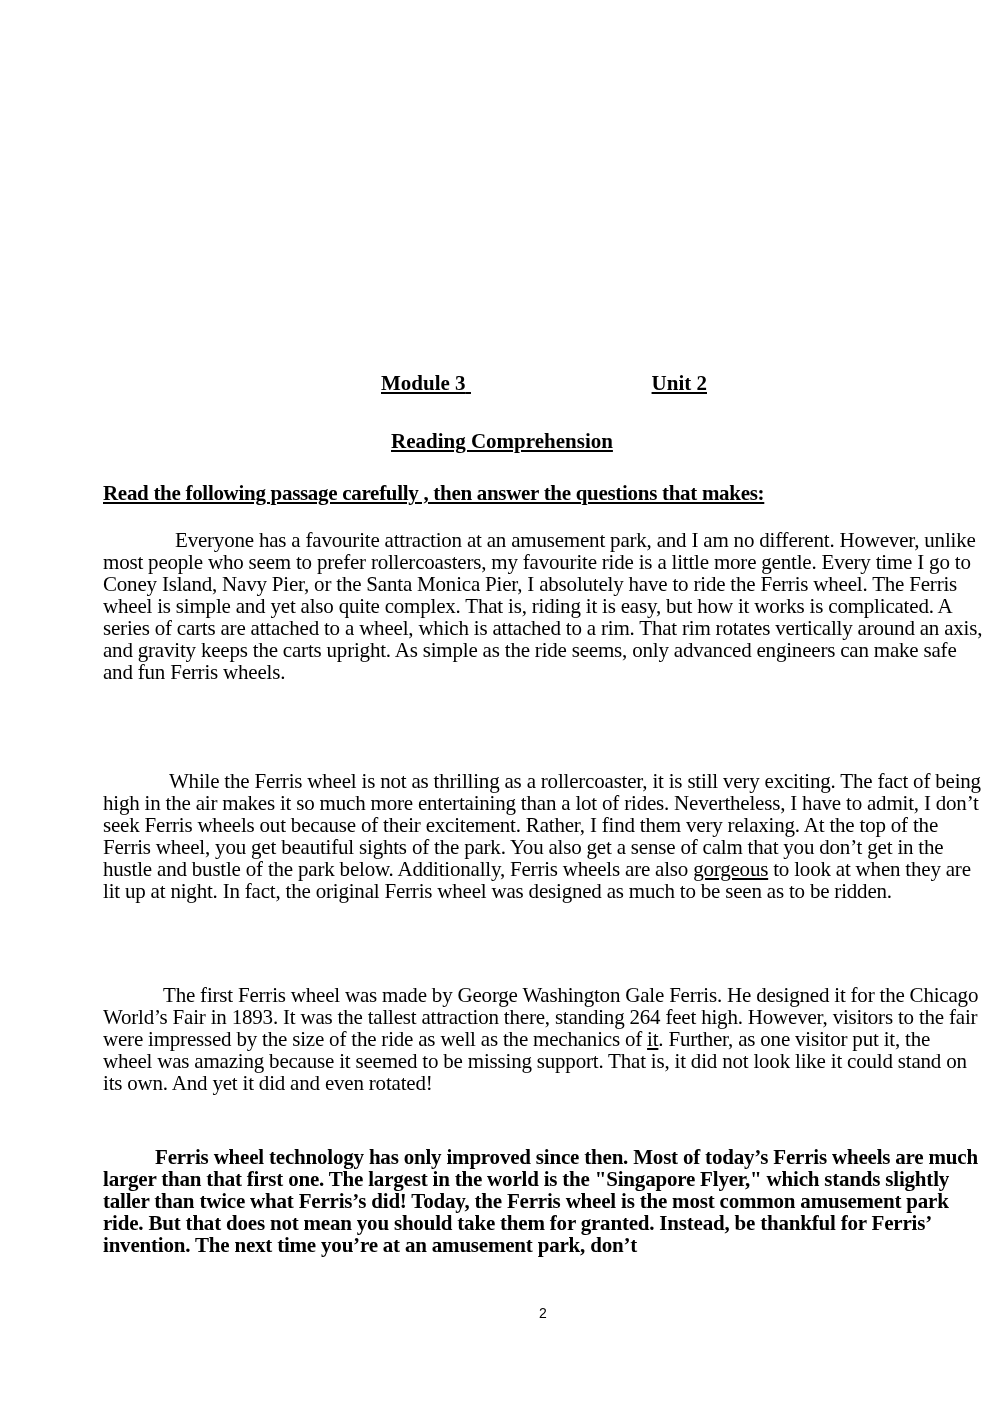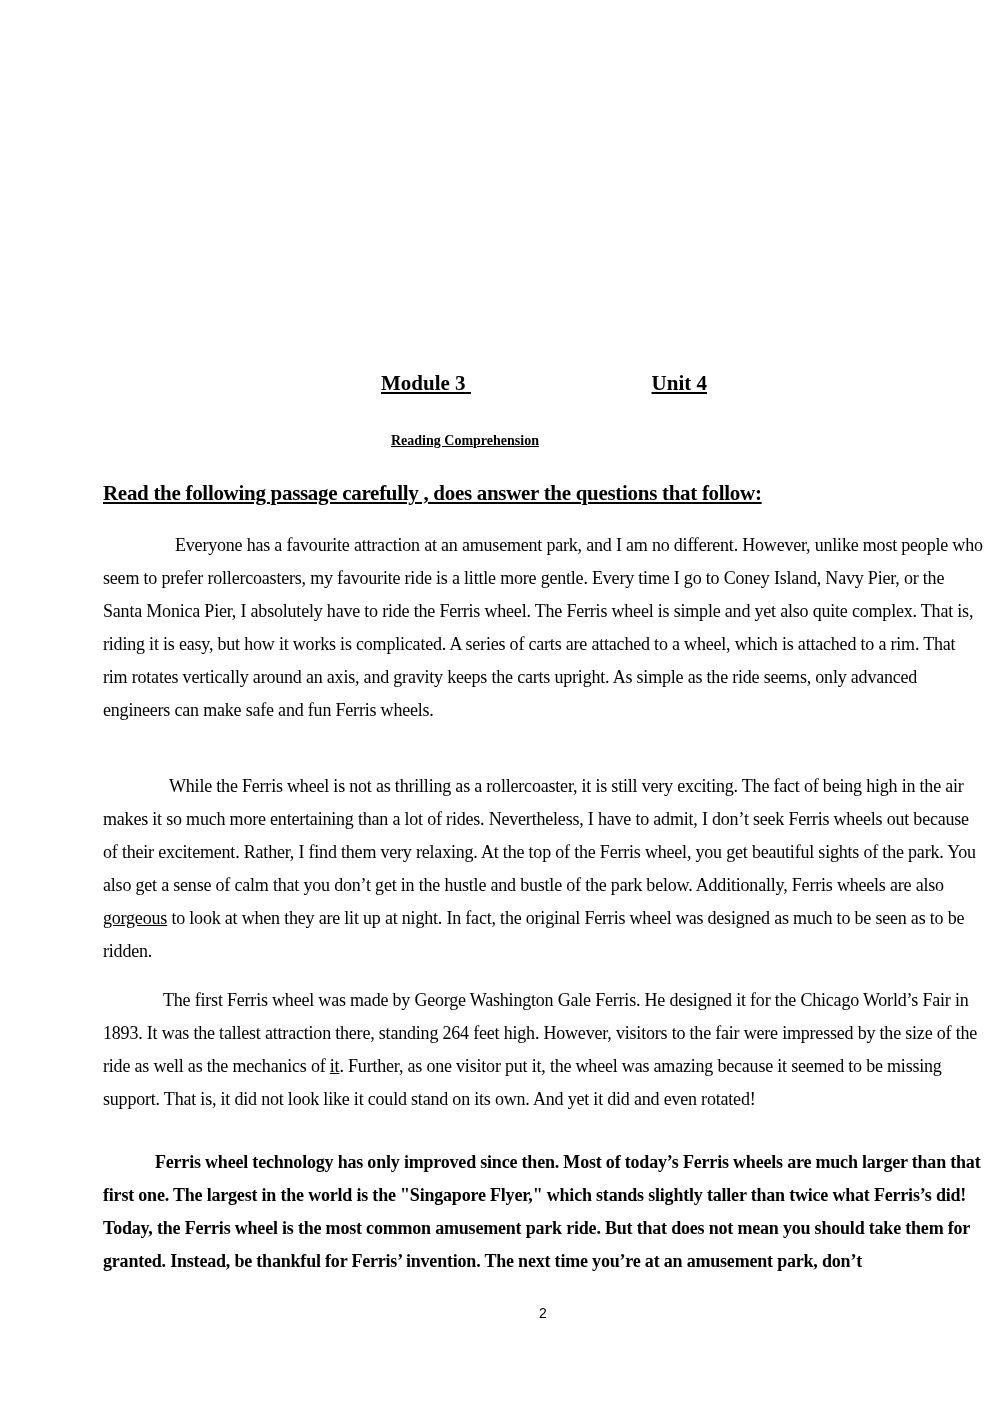--- a/index.html
+++ b/index.html
@@ -36,42 +36,42 @@
       line-height: 26px;
     }
     .module-line .fill {
       flex: 1;
       text-decoration: underline;
     }
     .title {
       position: absolute;
       top: 428px;
       left: 359px;
-      font-size: 14px;
+      font-size: 21px;
       font-weight: bold;
       text-decoration: underline;
       line-height: 26px;
     }
     .instruction {
       position: absolute;
       top: 480px;
       left: 71px;
       font-size: 21px;
       font-weight: bold;
       text-decoration: underline;
       line-height: 26px;
       letter-spacing: -0.3px;
       white-space: nowrap;
     }
     .passage {
       position: absolute;
       left: 71px;
       width: 880px;
-      font-size: 18px;
-      line-height: 33px;
+      font-size: 21px;
+      line-height: 22px;
       letter-spacing: -0.2px;
     }
     .passage p {
       margin: 0;
       text-indent: 72px;
     }
     .p1 { top: 529px; }
     .p2 { top: 770px; text-indent: 0; }
     .p3 { top: 984px; }
     .p4 { top: 1146px; }
@@ -94,26 +94,26 @@
     }
   </style>
 </head>
 <body>
 
 <div class="page">
 
   <div class="module-line">
     <span>Module 3</span>
     <span class="fill">&nbsp;</span>
-    <span>Unit 4</span>
+    <span>Unit 2</span>
   </div>
 
   <div class="title">Reading Comprehension</div>
 
-  <div class="instruction">Read the following passage carefully , does answer the questions that follow:</div>
+  <div class="instruction">Read the following passage carefully , then answer the questions that makes:</div>
 
   <div class="passage p1">
     <p>Everyone has a favourite attraction at an amusement park, and I am no different. However, unlike most people who seem to prefer rollercoasters, my favourite ride is a little more gentle. Every time I go to Coney Island, Navy Pier, or the Santa Monica Pier, I absolutely have to ride the Ferris wheel. The Ferris wheel is simple and yet also quite complex. That is, riding it is easy, but how it works is complicated. A series of carts are attached to a wheel, which is attached to a rim. That rim rotates vertically around an axis, and gravity keeps the carts upright. As simple as the ride seems, only advanced engineers can make safe and fun Ferris wheels.</p>
   </div>
 
   <div class="passage p2">
     <p><span>While the Ferris wheel is not as thrilling as a rollercoaster, it is still very exciting. The fact of being high in the air makes it so much more entertaining than a lot of rides. Nevertheless, I have to admit, I don’t seek Ferris wheels out because of their excitement. Rather, I find them very relaxing. At the top of the Ferris wheel, you get beautiful sights of the park. You also get a sense of calm that you don’t get in the hustle and bustle of the park below. Additionally, Ferris wheels are also </span><span class="hl">gorgeous</span><span> to look at when they are lit up at night. In fact, the original Ferris wheel was designed as much to be seen as to be ridden.</span></p>
   </div>
 
   <div class="passage p3">

